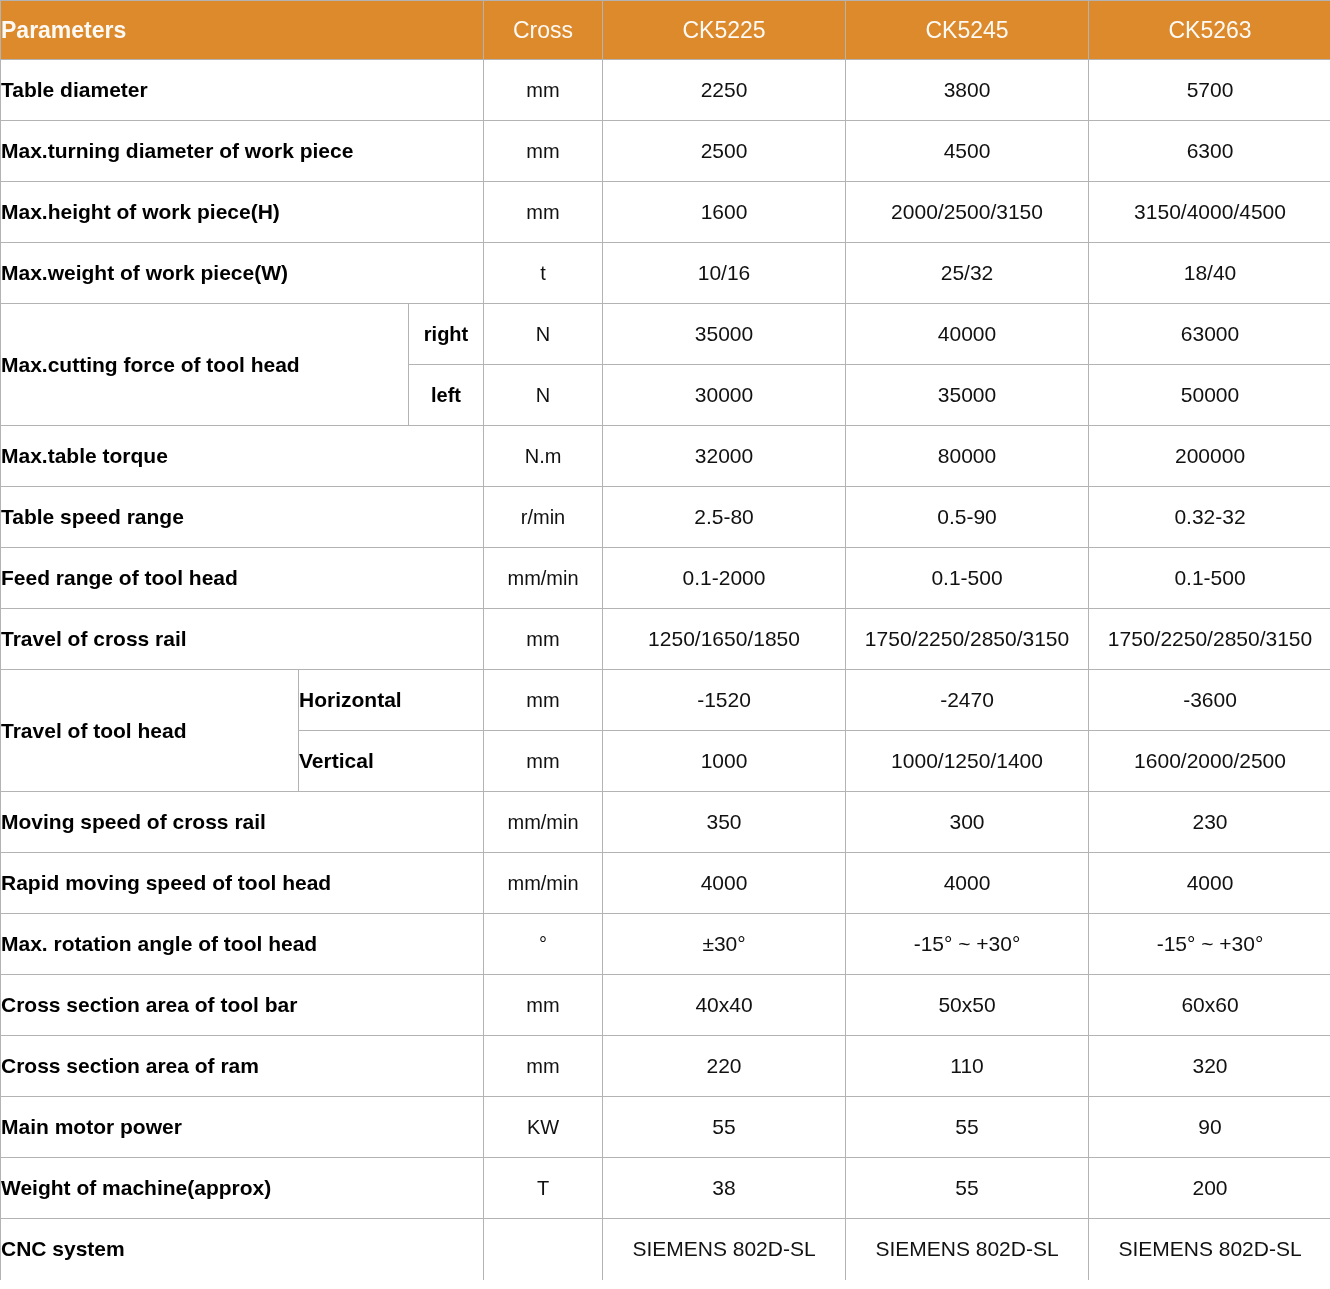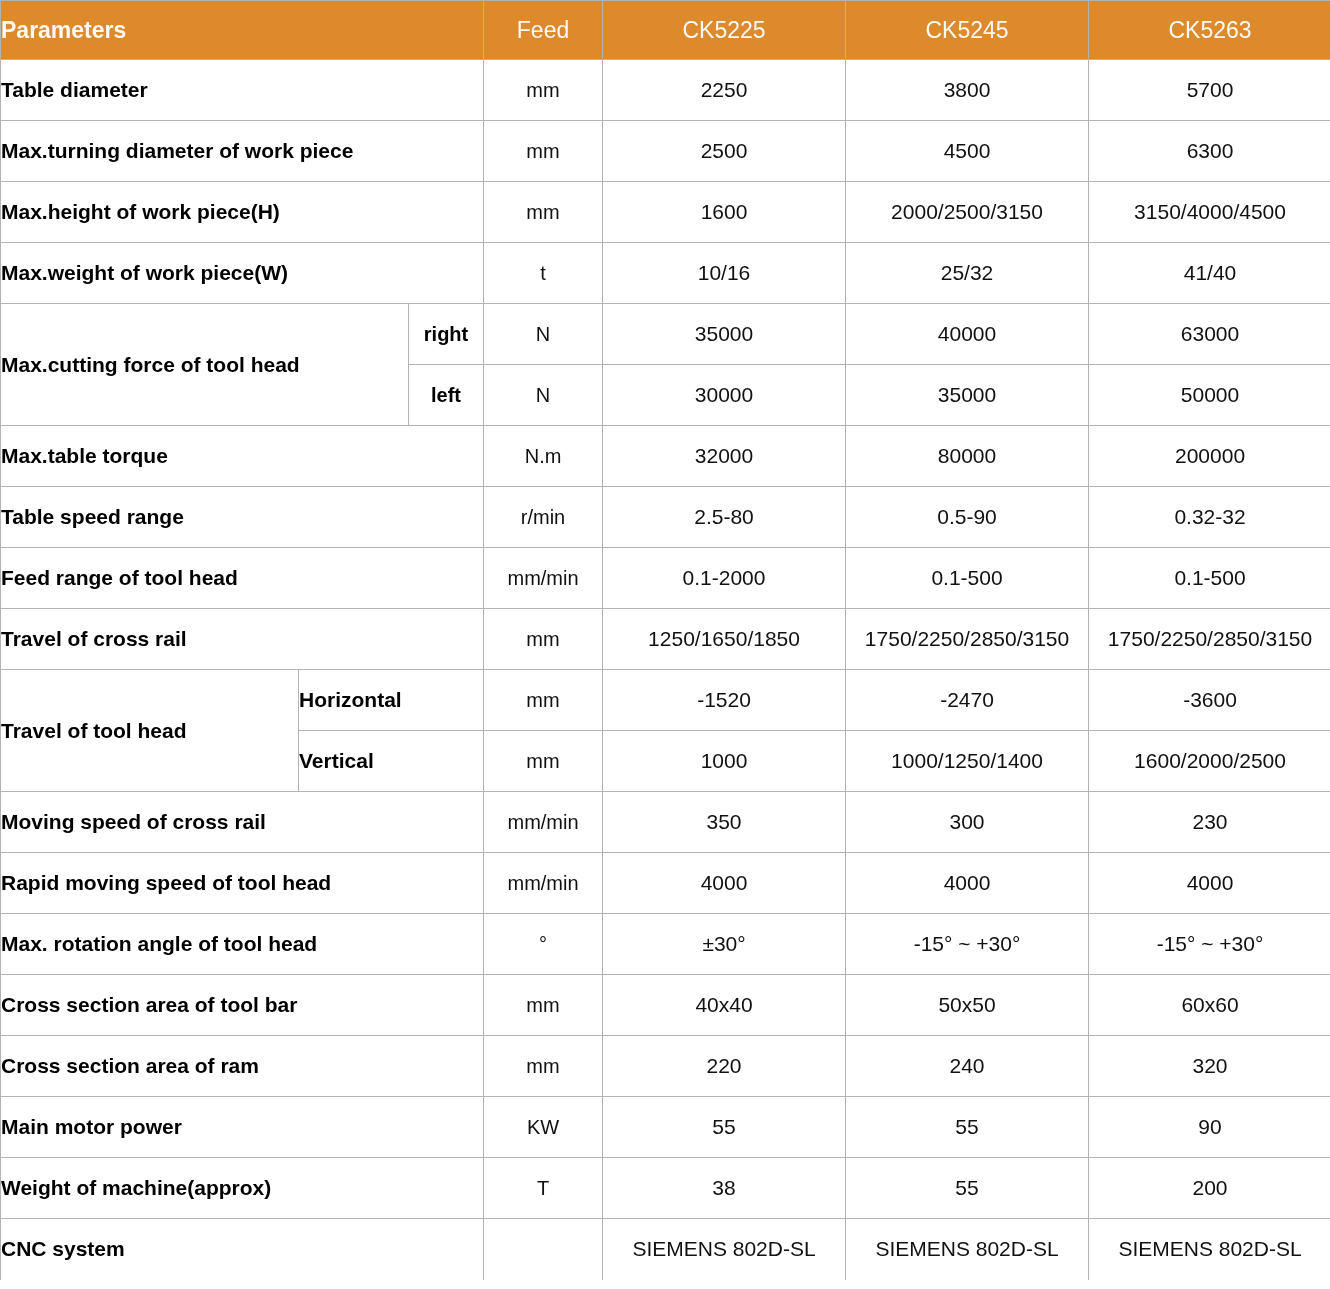--- a/index.html
+++ b/index.html
@@ -127,21 +127,21 @@
       <col class="c-param-c">
       <col class="c-unit">
       <col class="c-model">
       <col class="c-model">
       <col class="c-model">
     </colgroup>
 
     <thead>
       <tr>
         <th class="h-parameters" colspan="3">Parameters</th>
-        <th class="h-unit">Feed</th>
+        <th class="h-unit">Cross</th>
         <th class="h-model">CK5225</th>
         <th class="h-model">CK5245</th>
         <th class="h-model">CK5263</th>
       </tr>
     </thead>
 
     <tbody>
 
       <tr>
         <td class="param" colspan="3">Table diameter</td>
@@ -165,21 +165,21 @@
         <td class="value">1600</td>
         <td class="value">2000/2500/3150</td>
         <td class="value">3150/4000/4500</td>
       </tr>
 
       <tr>
         <td class="param" colspan="3">Max.weight of work piece(W)</td>
         <td class="unit">t</td>
         <td class="value">10/16</td>
         <td class="value">25/32</td>
-        <td class="value">41/40</td>
+        <td class="value">18/40</td>
       </tr>
 
       <tr>
         <td class="param-group" colspan="2" rowspan="2">Max.cutting force of tool head</td>
         <td class="subparam-right">right</td>
         <td class="unit">N</td>
         <td class="value">35000</td>
         <td class="value">40000</td>
         <td class="value">63000</td>
       </tr>
@@ -276,21 +276,21 @@
         <td class="unit">mm</td>
         <td class="value">40x40</td>
         <td class="value">50x50</td>
         <td class="value">60x60</td>
       </tr>
 
       <tr>
         <td class="param" colspan="3">Cross section area of ram</td>
         <td class="unit">mm</td>
         <td class="value">220</td>
-        <td class="value">240</td>
+        <td class="value">110</td>
         <td class="value">320</td>
       </tr>
 
       <tr>
         <td class="param" colspan="3">Main motor power</td>
         <td class="unit">KW</td>
         <td class="value">55</td>
         <td class="value">55</td>
         <td class="value">90</td>
       </tr>

